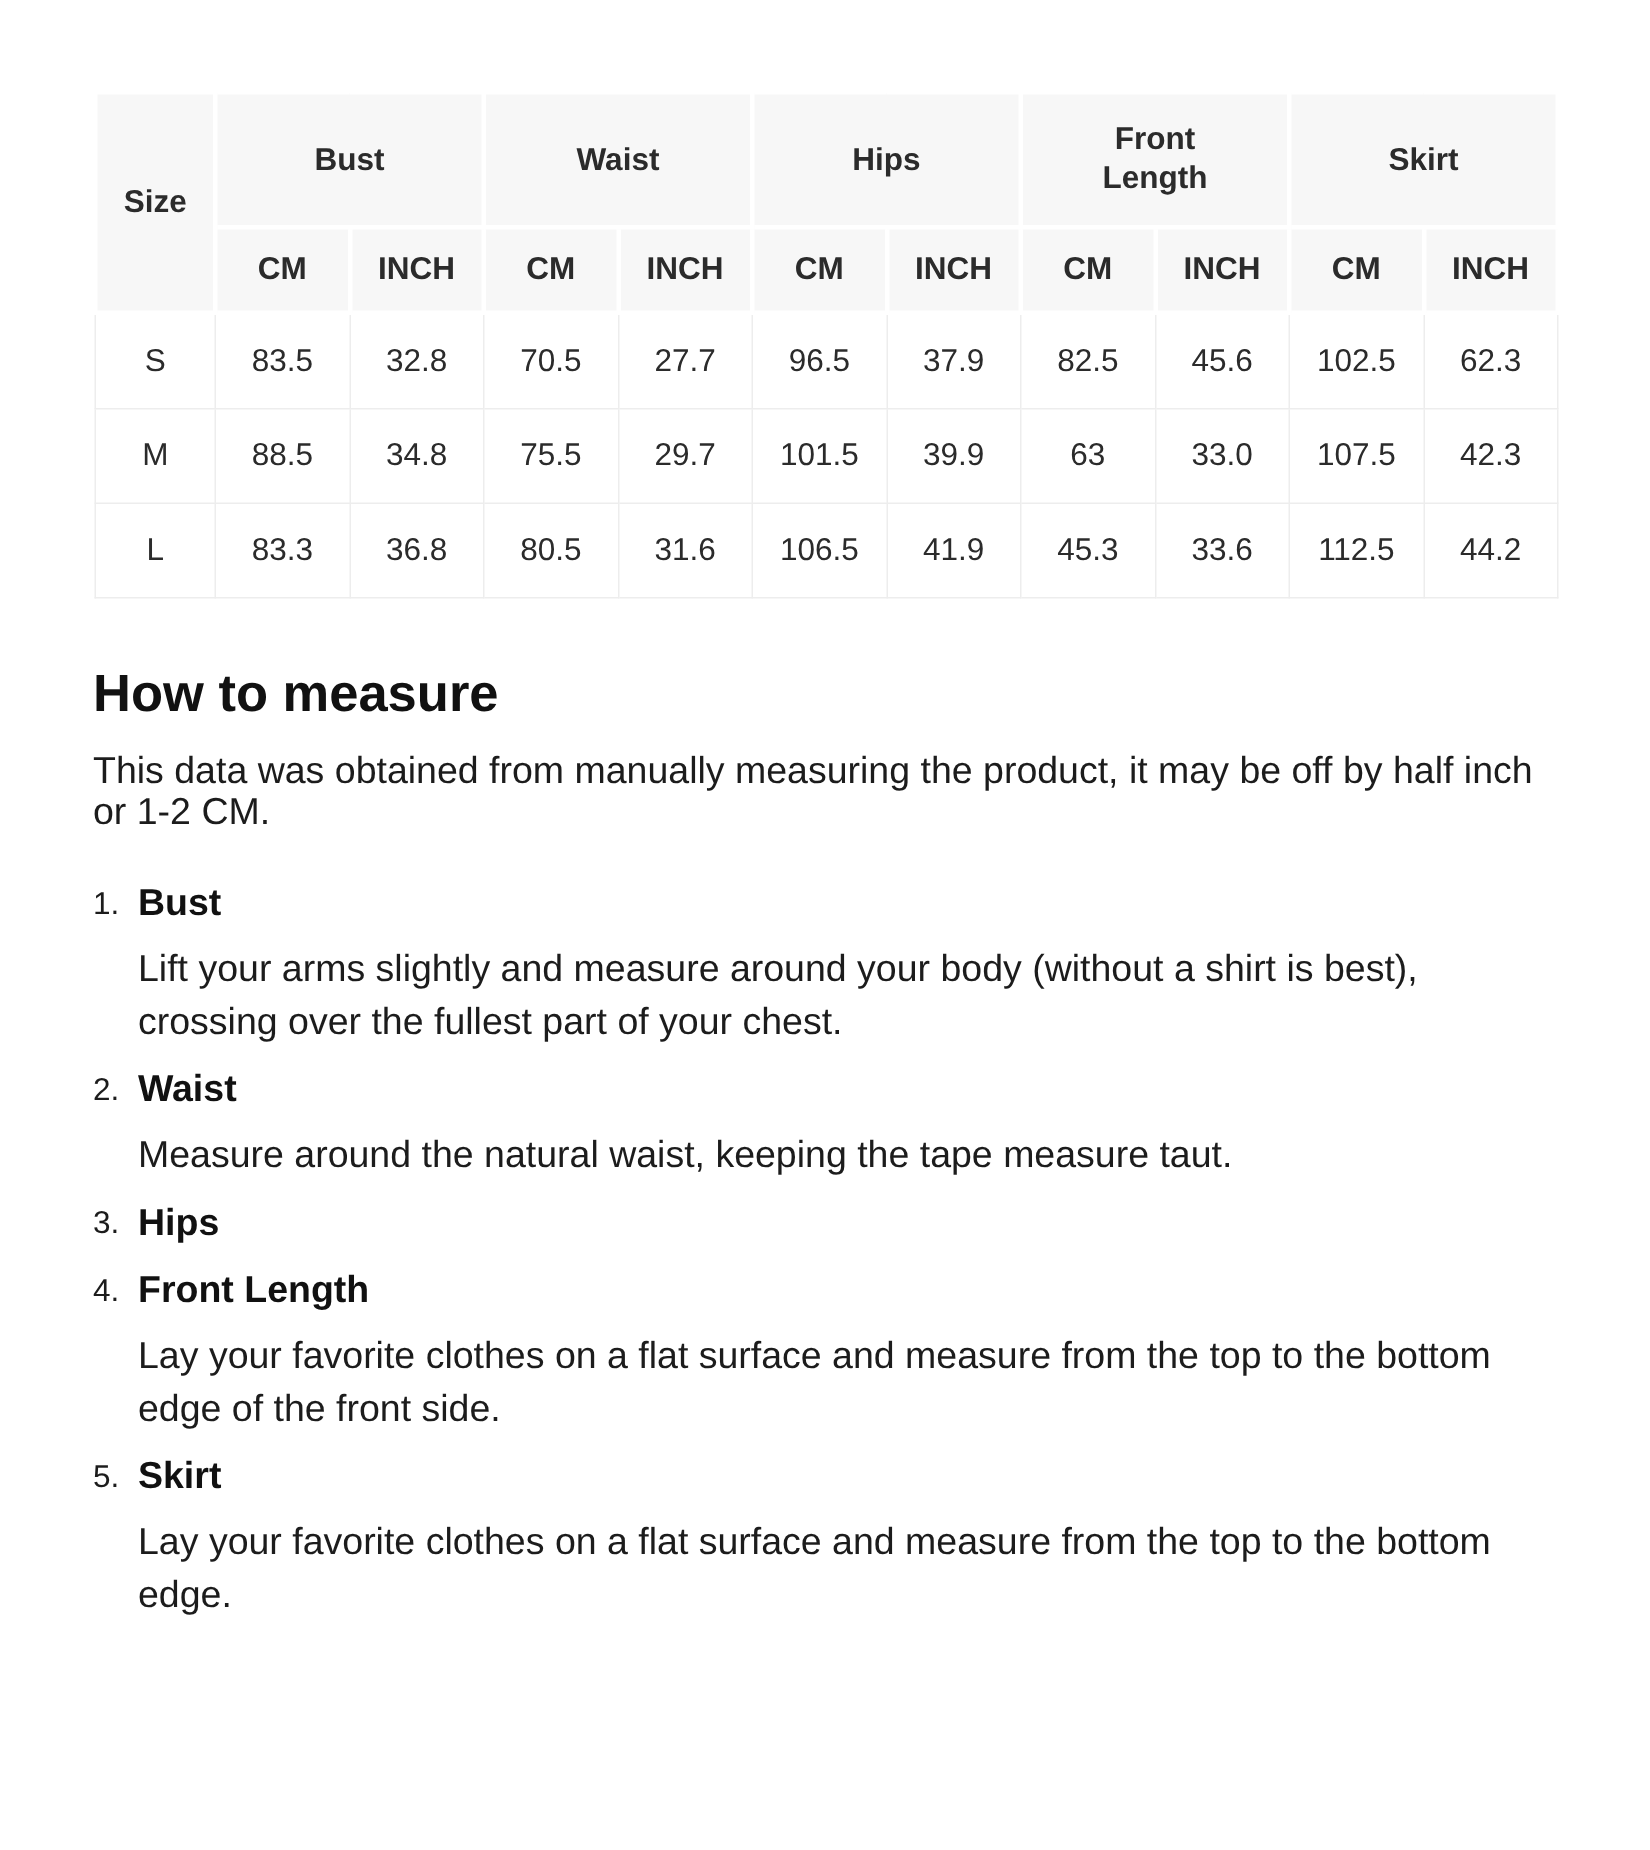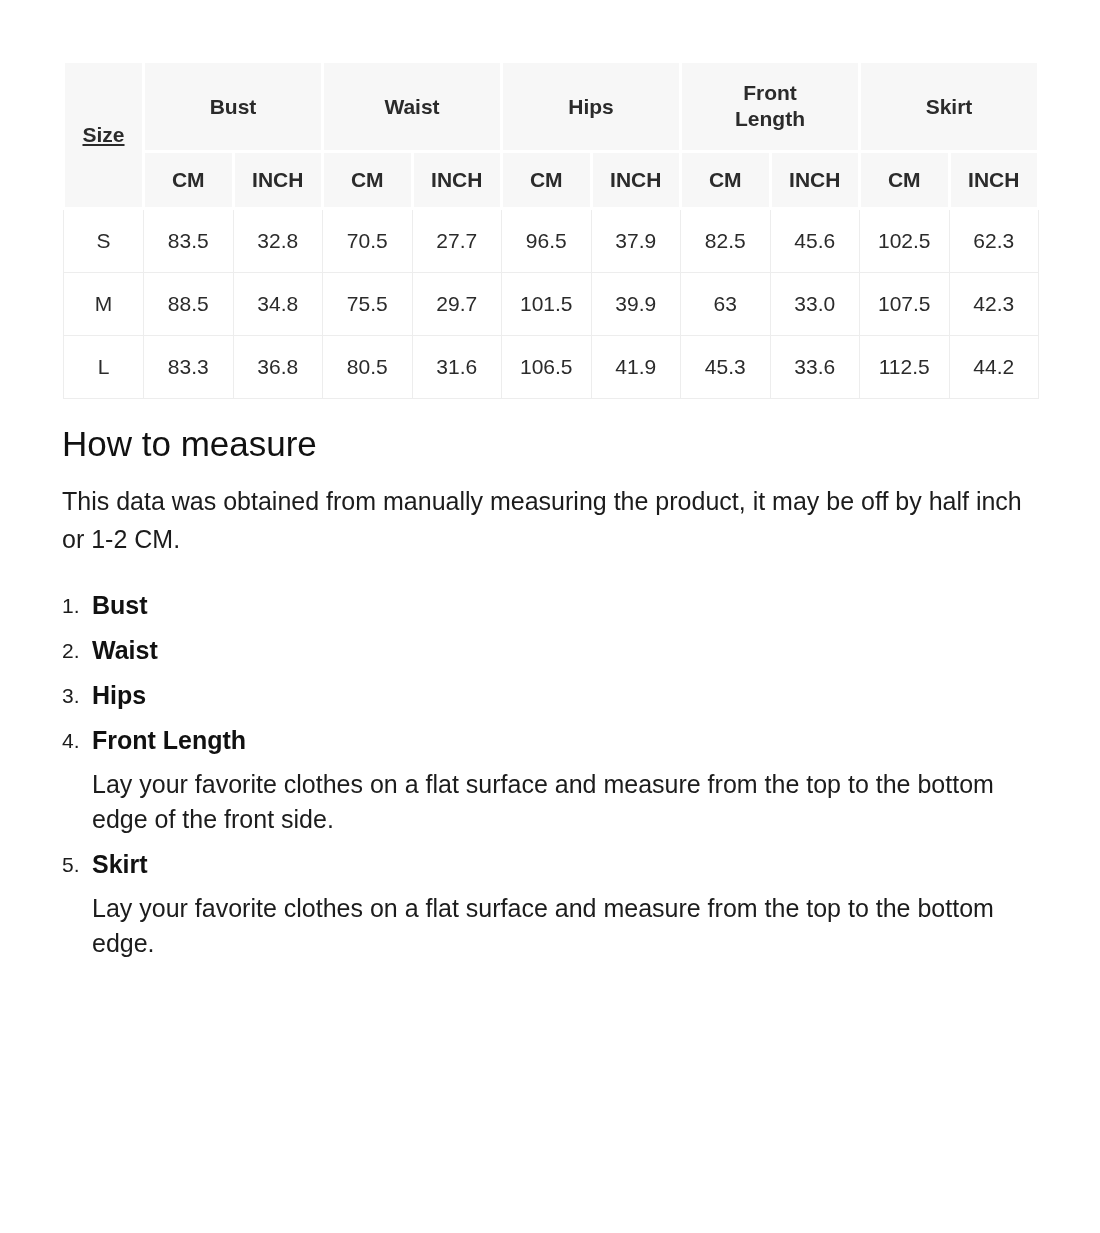--- a/index.html
+++ b/index.html
@@ -34,44 +34,44 @@
   .size-table th {
     background: #f7f7f7;
     border: 3px solid #ffffff;
     font-size: 21px;
     font-weight: bold;
     color: #2b2b2b;
     line-height: 1.3;
   }
   .size-table thead tr.group-row th { height: 87px; }
   .size-table thead tr.unit-row th { height: 54px; text-align: center; }
-  .size-table th.size-header { height: auto; text-decoration: underline; }
+  .size-table th.size-header { height: auto; }
   .size-table td {
     border: 1px solid #ededed;
     background: #ffffff;
     font-size: 21px;
     color: #2b2b2b;
     height: 62px;
   }
   .wrap-label {
     display: inline-block;
     max-width: 90px;
     line-height: 1.25;
   }
 
   
   .section-heading {
     font-size: 35px;
-    font-weight: normal;
+    font-weight: bold;
     color: #111111;
-    margin: 25px 0 18px 0;
+    margin: 44px 0 18px 0;
   }
   .intro-text {
     font-size: 25px;
-    line-height: 38px;
+    line-height: 27px;
     margin: 0 0 30px 0;
     max-width: 978px;
     color: #1c1c1c;
   }
   .measure-list {
     list-style: none;
     margin: 0;
     padding: 0;
     max-width: 980px;
   }
@@ -186,26 +186,28 @@
 
   <h2 class="section-heading">How to measure</h2>
 
   <p class="intro-text">This data was obtained from manually measuring the product, it may be off by half inch or 1-2 CM.</p>
 
   <ol class="measure-list">
     <li class="measure-item">
       <span class="item-number">1.</span>
       <div class="item-body">
         <div class="item-term">Bust</div>
+        <p class="item-desc">Lift your arms slightly and measure around your body (without a shirt is best), crossing over the fullest part of your chest.</p>
       </div>
     </li>
     <li class="measure-item">
       <span class="item-number">2.</span>
       <div class="item-body">
         <div class="item-term">Waist</div>
+        <p class="item-desc">Measure around the natural waist, keeping the tape measure taut.</p>
       </div>
     </li>
     <li class="measure-item">
       <span class="item-number">3.</span>
       <div class="item-body">
         <div class="item-term">Hips</div>
       </div>
     </li>
     <li class="measure-item">
       <span class="item-number">4.</span>

